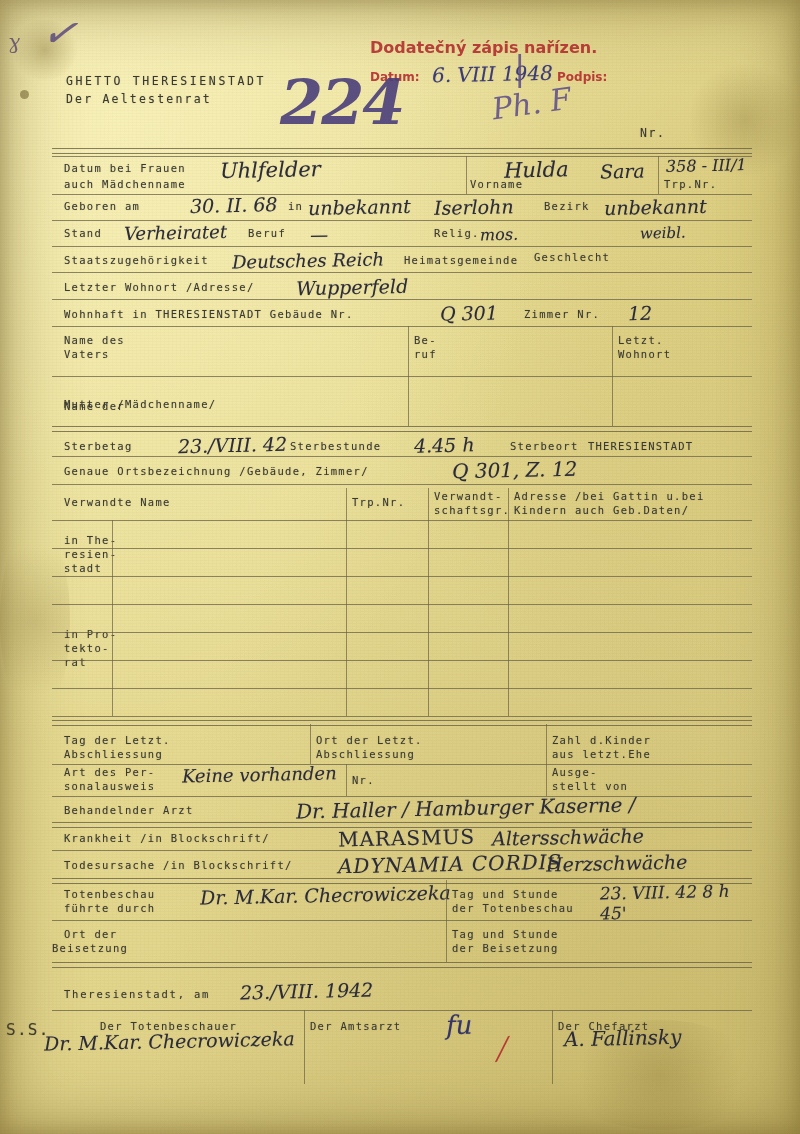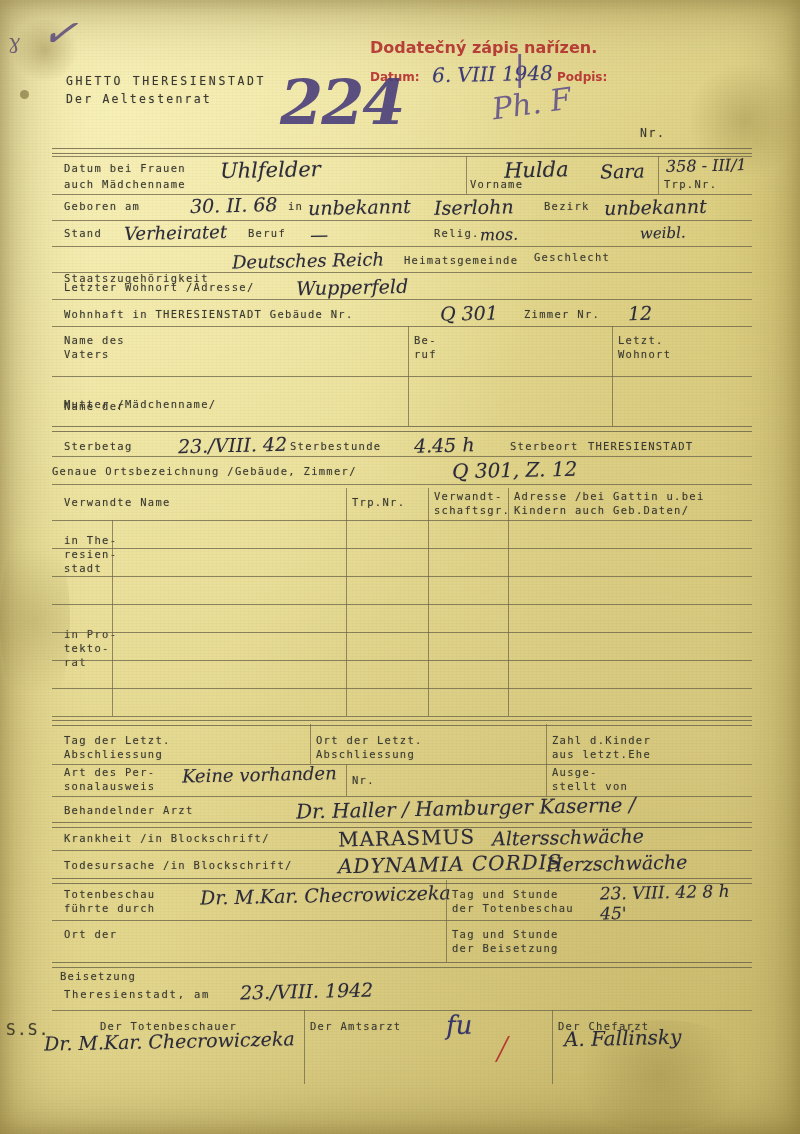--- a/index.html
+++ b/index.html
@@ -151,21 +151,21 @@
   <div class="typed sm" style="position:absolute;left:12px;top:179px;">Stand</div>
   <div class="hand dark" style="position:absolute;left:72px;top:174px;font-size:18px;">Verheiratet</div>
   <div class="typed sm" style="position:absolute;left:196px;top:179px;">Beruf</div>
   <div class="hand dark" style="position:absolute;left:258px;top:176px;font-size:18px;">—</div>
   <div class="typed sm" style="position:absolute;left:382px;top:179px;">Relig.</div>
   <div class="hand dark" style="position:absolute;left:428px;top:177px;font-size:16px;">mos.</div>
   <div class="typed sm" style="position:absolute;left:482px;top:166px;margin-top:37px;">Geschlecht</div>
   <div class="hand dark" style="position:absolute;left:588px;top:176px;font-size:15px;">weibl.</div>
   <div class="line" style="left:0px;top:198px;width:700px;"></div>
 
-  <div class="typed sm" style="position:absolute;left:12px;top:206px;margin-top:18px;">Staatszugehörigkeit</div>
+  <div class="typed sm" style="position:absolute;left:12px;top:206px;">Staatszugehörigkeit</div>
   <div class="hand dark" style="position:absolute;left:180px;top:202px;font-size:18px;">Deutsches Reich</div>
   <div class="typed sm" style="position:absolute;left:352px;top:206px;">Heimatsgemeinde</div>
   <div class="line" style="left:0px;top:224px;width:700px;"></div>
 
   <div class="typed sm" style="position:absolute;left:12px;top:233px;">Letzter Wohnort /Adresse/</div>
   <div class="hand dark" style="position:absolute;left:244px;top:228px;font-size:19px;">Wupperfeld</div>
   <div class="line" style="left:0px;top:251px;width:700px;"></div>
 
   <div class="typed sm" style="position:absolute;left:12px;top:260px;">Wohnhaft in THERESIENSTADT Gebäude Nr.</div>
   <div class="hand dark" style="position:absolute;left:388px;top:254px;font-size:19px;">Q 301</div>
@@ -190,21 +190,21 @@
   <div class="dbl" style="left:0px;top:378px;width:700px;"></div>
 
   <div class="typed sm" style="position:absolute;left:12px;top:392px;">Sterbetag</div>
   <div class="hand dark" style="position:absolute;left:126px;top:386px;font-size:19px;">23./VIII. 42</div>
   <div class="typed sm" style="position:absolute;left:238px;top:392px;">Sterbestunde</div>
   <div class="hand dark" style="position:absolute;left:362px;top:386px;font-size:19px;">4.45 h</div>
   <div class="typed sm" style="position:absolute;left:458px;top:392px;">Sterbeort</div>
   <div class="typed sm" style="position:absolute;left:536px;top:392px;letter-spacing:1.2px;">THERESIENSTADT</div>
   <div class="line" style="left:0px;top:408px;width:700px;"></div>
 
-  <div class="typed sm" style="position:absolute;left:0;top:417px;">Genaue Ortsbezeichnung /Gebäude, Zimmer/</div>
+  <div class="typed sm" style="position:absolute;left:12px;top:417px;">Genaue Ortsbezeichnung /Gebäude, Zimmer/</div>
   <div class="hand dark" style="position:absolute;left:400px;top:410px;font-size:20px;">Q 301,  Z. 12</div>
   <div class="line" style="left:0px;top:436px;width:700px;"></div>
 
   <div class="typed sm" style="position:absolute;left:12px;top:448px;">Verwandte Name</div>
   <div class="typed sm" style="position:absolute;left:300px;top:448px;">Trp.Nr.</div>
   <div class="typed sm" style="position:absolute;left:382px;top:442px;">Verwandt-</div>
   <div class="typed sm" style="position:absolute;left:382px;top:456px;">schaftsgr.</div>
   <div class="typed sm" style="position:absolute;left:462px;top:442px;">Adresse /bei Gattin u.bei</div>
   <div class="typed sm" style="position:absolute;left:462px;top:456px;">Kindern auch Geb.Daten/</div>
 
@@ -270,21 +270,21 @@
   <div class="typed sm" style="position:absolute;left:12px;top:840px;">Totenbeschau</div>
   <div class="typed sm" style="position:absolute;left:12px;top:854px;">führte durch</div>
   <div class="hand dark" style="position:absolute;left:148px;top:836px;font-size:19px;">Dr. M.Kar. Checrowiczeka</div>
   <div class="typed sm" style="position:absolute;left:400px;top:840px;">Tag und Stunde</div>
   <div class="typed sm" style="position:absolute;left:400px;top:854px;">der Totenbeschau</div>
   <div class="hand dark" style="position:absolute;left:548px;top:834px;font-size:17px;">23. VIII. 42    8 h 45'</div>
   <div class="vline" style="left:394px;top:832px;height:40px;"></div>
   <div class="line" style="left:0px;top:872px;width:700px;"></div>
 
   <div class="typed sm" style="position:absolute;left:12px;top:880px;">Ort der</div>
-  <div class="typed sm" style="position:absolute;left:8px;top:894px;margin-top:28px;">Beisetzung</div>
+  <div class="typed sm" style="position:absolute;left:0;top:894px;">Beisetzung</div>
   <div class="typed sm" style="position:absolute;left:400px;top:880px;">Tag und Stunde</div>
   <div class="typed sm" style="position:absolute;left:400px;top:894px;">der Beisetzung</div>
   <div class="vline" style="left:394px;top:872px;height:42px;"></div>
   <div class="dbl" style="left:0px;top:914px;width:700px;"></div>
 
   <div class="typed sm" style="position:absolute;left:12px;top:940px;letter-spacing:1.8px;">Theresienstadt, am</div>
   <div class="hand dark" style="position:absolute;left:188px;top:932px;font-size:19px;">23./VIII. 1942</div>
   <div class="line" style="left:0px;top:962px;width:700px;"></div>
 
   <div class="typed sm" style="position:absolute;left:48px;top:972px;">Der Totenbeschauer</div>

